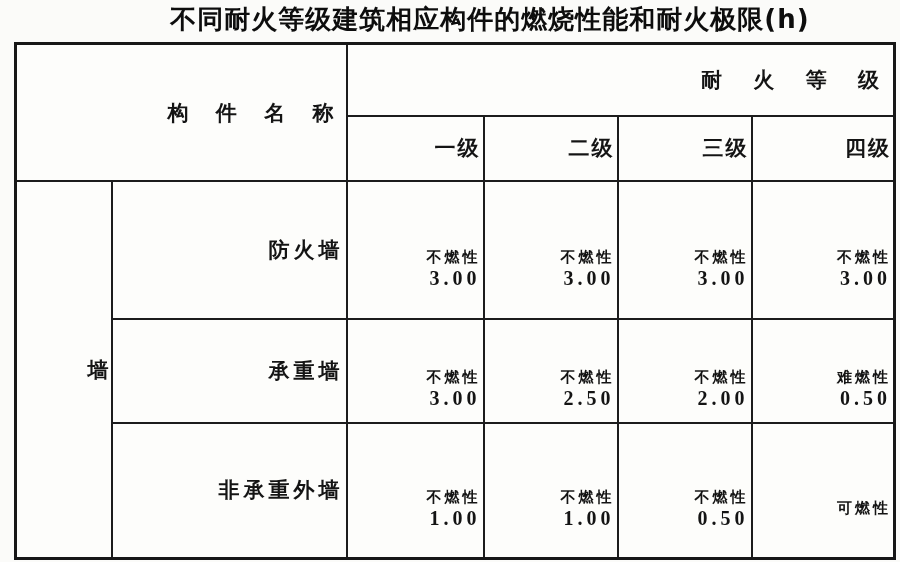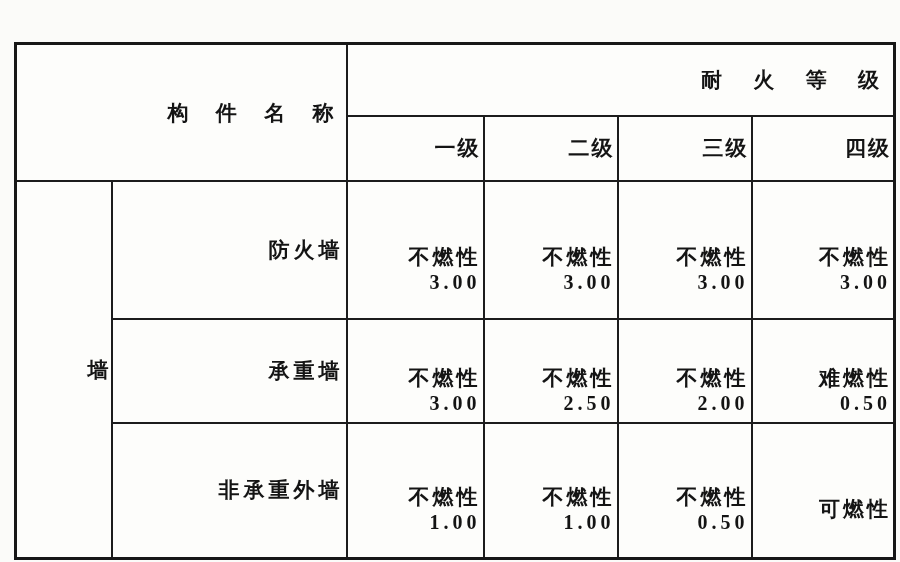--- a/index.html
+++ b/index.html
@@ -30,33 +30,34 @@
     border: 2px solid #1c1c1c;
     text-align: right; vertical-align: middle;
     font-weight: bold;
     padding: 2px;
   }
   .hdr-name  { font-size: 21px; letter-spacing: 10px; text-indent: 10px; }
   .hdr-group { font-size: 21px; letter-spacing: 12px; text-indent: 12px; }
   .hdr-grade { font-size: 21px; letter-spacing: 2px; }
   .cat       { font-size: 21px; }
   .comp      { font-size: 21px; letter-spacing: 4px; font-family: Liberation Serif, serif; }
-  .comb      { font-size: 21px; letter-spacing: 3px; margin-top: 37px; }
+  .comb      { font-size: 15px; letter-spacing: 3px; margin-top: 37px; }
   .limit {
     font-family: "Liberation Serif", "DejaVu Serif", serif;
     font-size: 20px; letter-spacing: 4px;
     margin-top: 0;
   }
   .limit:empty { display: none; }
 </style>
 </head>
 <body>
 
 <div class="page">
 
+  <div class="title">不同耐火等级建筑相应构件的燃烧性能和耐火极限(h)</div>
 
   <table class="fire-table">
     <colgroup>
       <col style="width:96px">
       <col style="width:235px">
       <col style="width:137px">
       <col style="width:134px">
       <col style="width:134px">
       <col style="width:143px">
     </colgroup>

